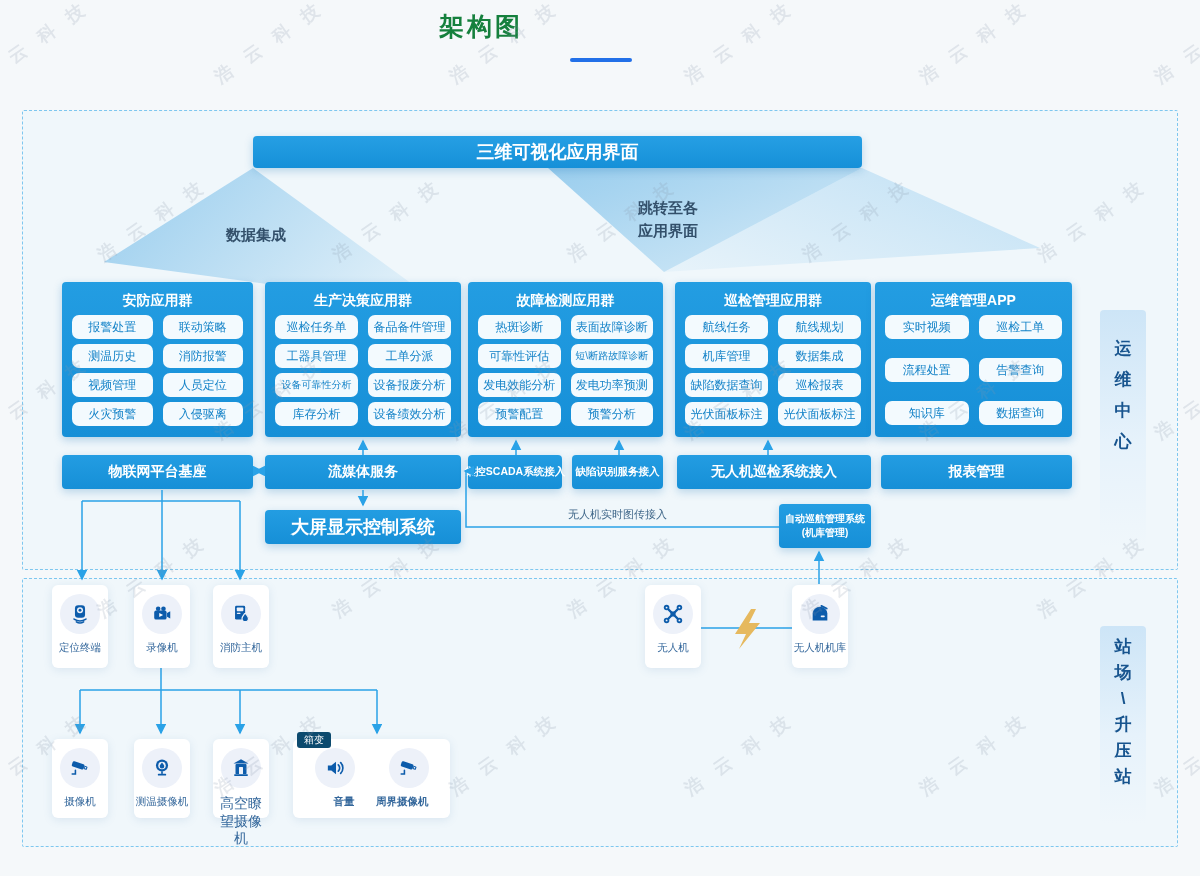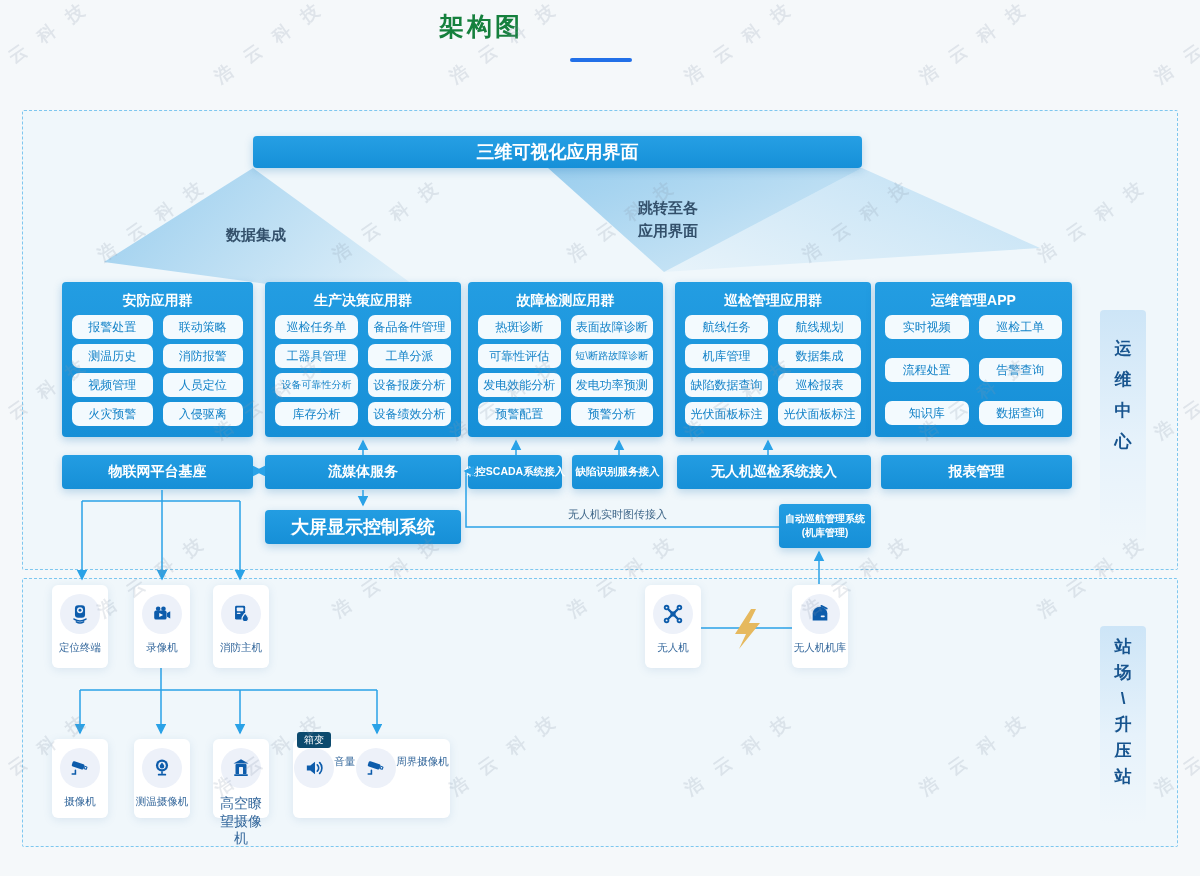--- a/index.html
+++ b/index.html
@@ -58,21 +58,21 @@
   #drone-realtime-label{left:568px;top:507px;}
   
   .card{position:absolute;background:#fff;border-radius:6px;box-shadow:0 2px 10px rgba(80,130,180,.14);
     display:flex;flex-direction:column;align-items:center;z-index:4;}
   .icon-circle{width:40px;height:40px;border-radius:50%;background:#edf1f9;display:flex;align-items:center;justify-content:center;flex:none;}
   .icon-circle svg{width:22px;height:22px;display:block;}
   .card .icon-circle{margin-top:9px;}
   .card-label{margin-top:7px;font-size:10.5px;color:#35689c;text-align:center;line-height:1.25;white-space:nowrap;}
   .card-label.wrap2{white-space:normal;width:46px;font-size:14px;}
   .wide-card{flex-direction:row;justify-content:space-evenly;align-items:flex-start;}
-  .device-slot{display:flex;flex-direction:row;align-items:flex-start;margin-top:9px;}
+  .device-slot{display:flex;flex-direction:column;align-items:flex-end;margin-top:9px;font-weight:bold;}
   .device-slot .icon-circle{margin-top:0;}
   .badge{position:absolute;left:4px;top:-7px;background:#0c4a6e;color:#fff;font-size:10px;padding:2px 7px;
     border-radius:3px;line-height:1.2;z-index:5;}
   
   .v-strip{position:absolute;left:1100px;width:46px;border-radius:4px;z-index:2;
     background:linear-gradient(180deg,#cde5f7 0%,#e6f2fb 55%,rgba(247,251,253,0) 100%);
     display:flex;flex-direction:column;align-items:center;}
   #ops-strip{top:310px;height:208px;padding-top:30px;gap:14px;}
   #station-strip{top:626px;height:186px;padding-top:12px;gap:9px;}
   .v-char{font-size:17px;font-weight:bold;color:#17548e;line-height:1;}

